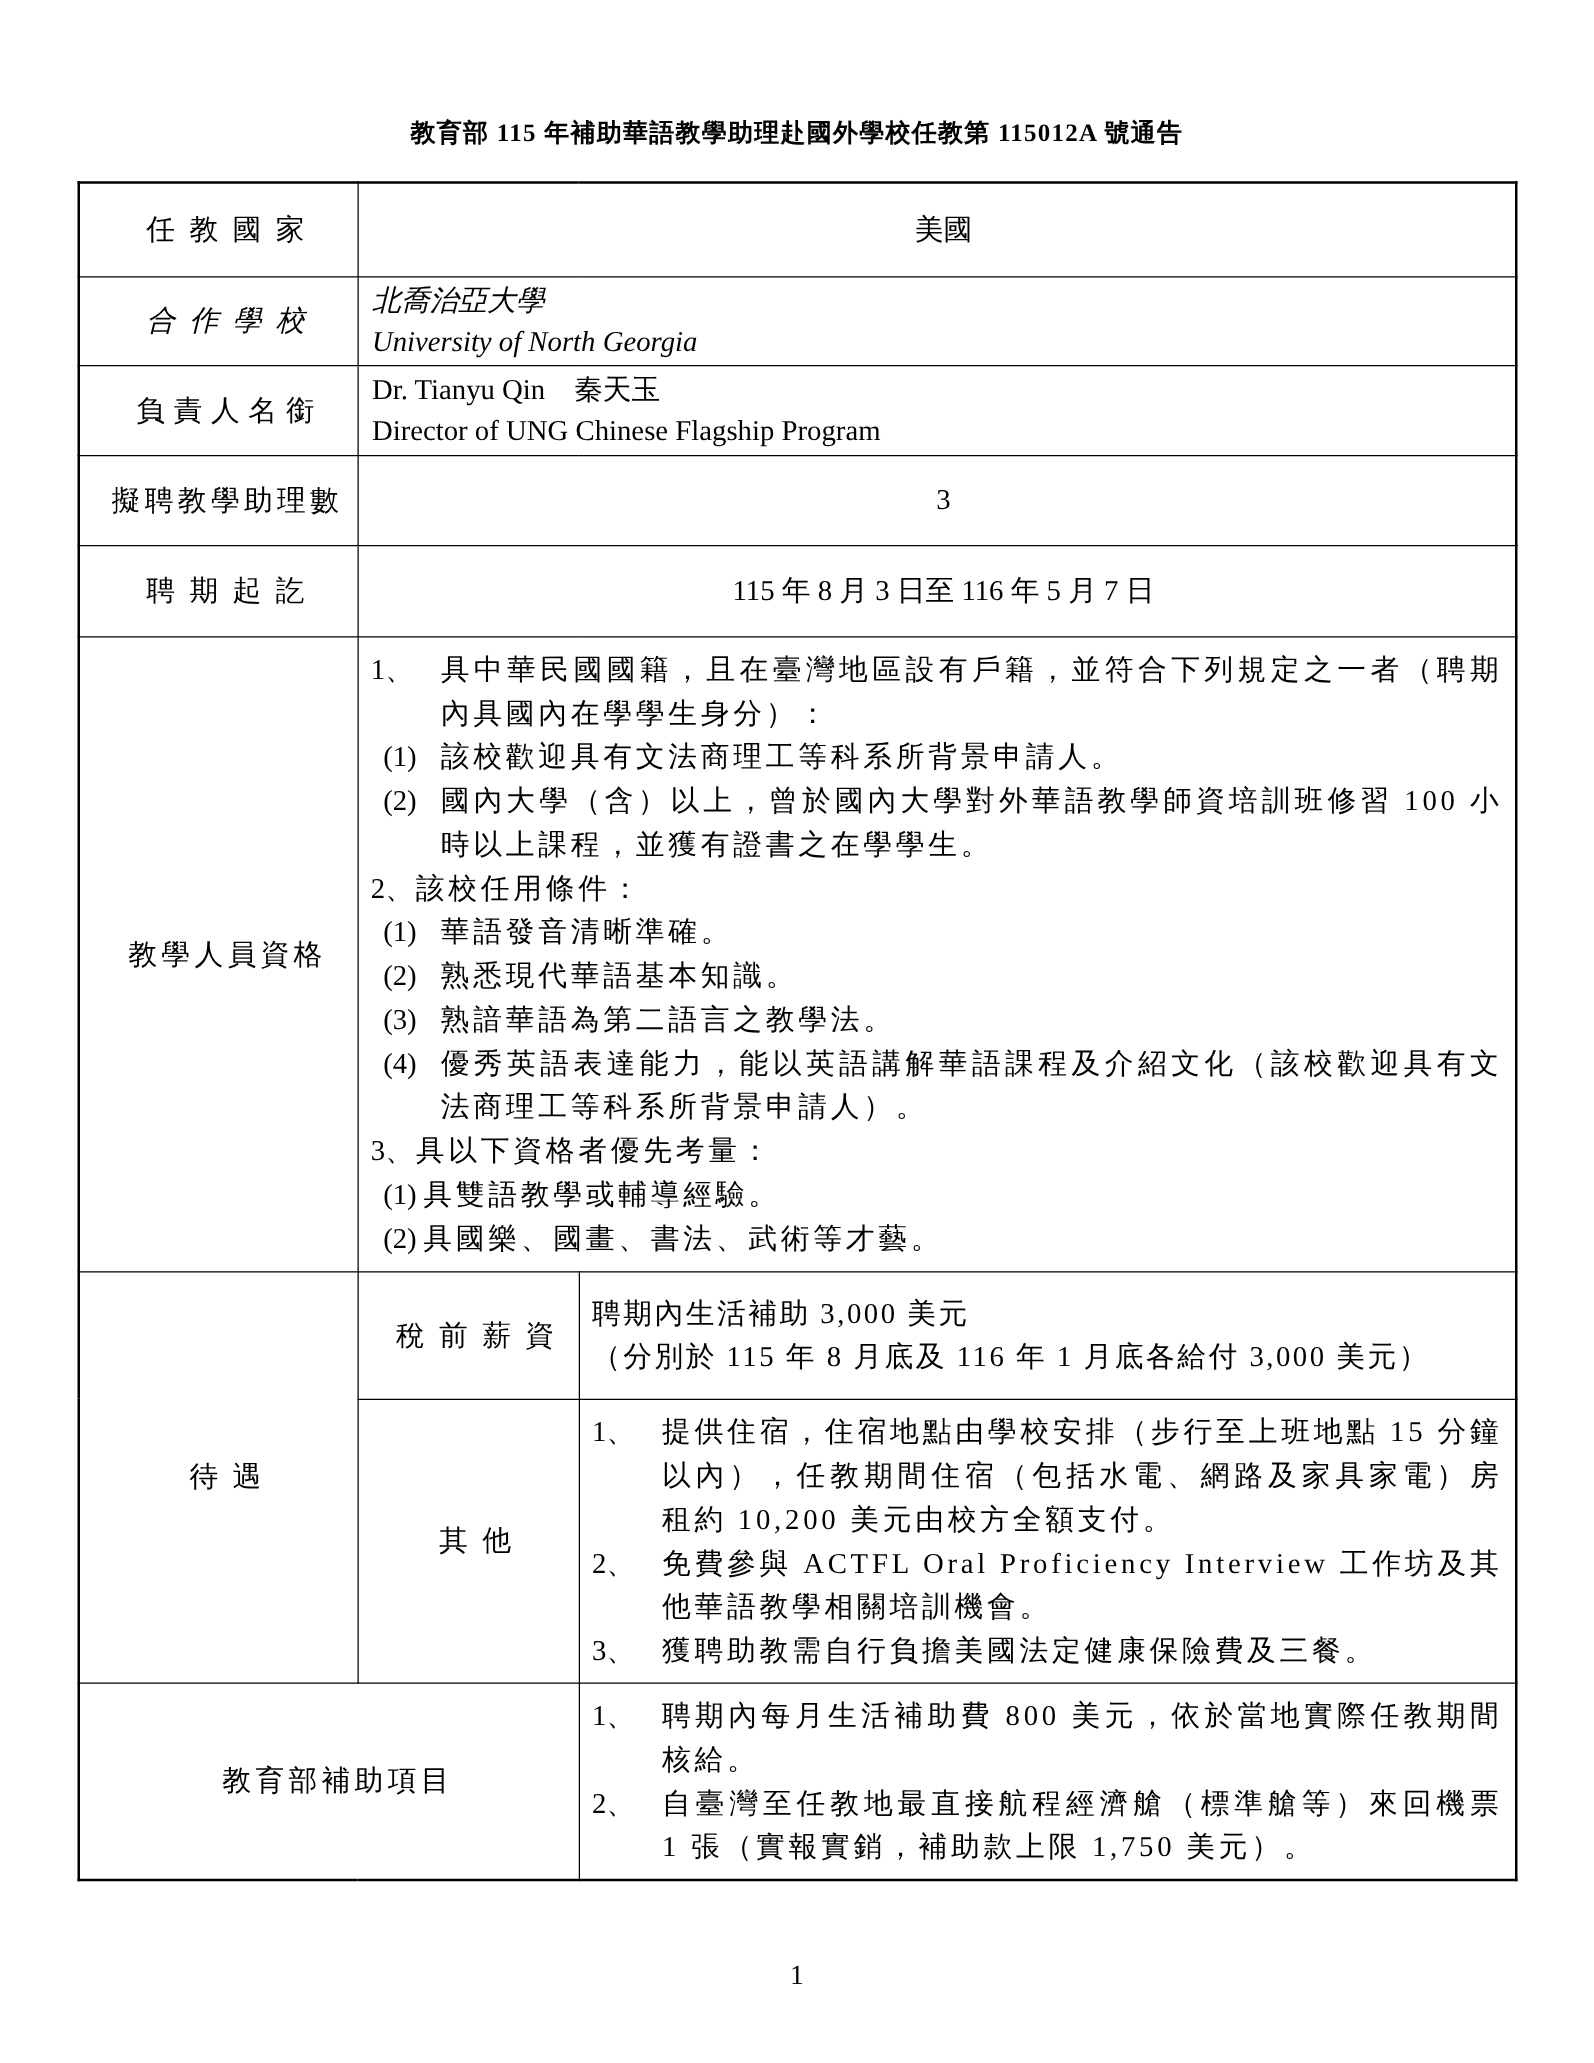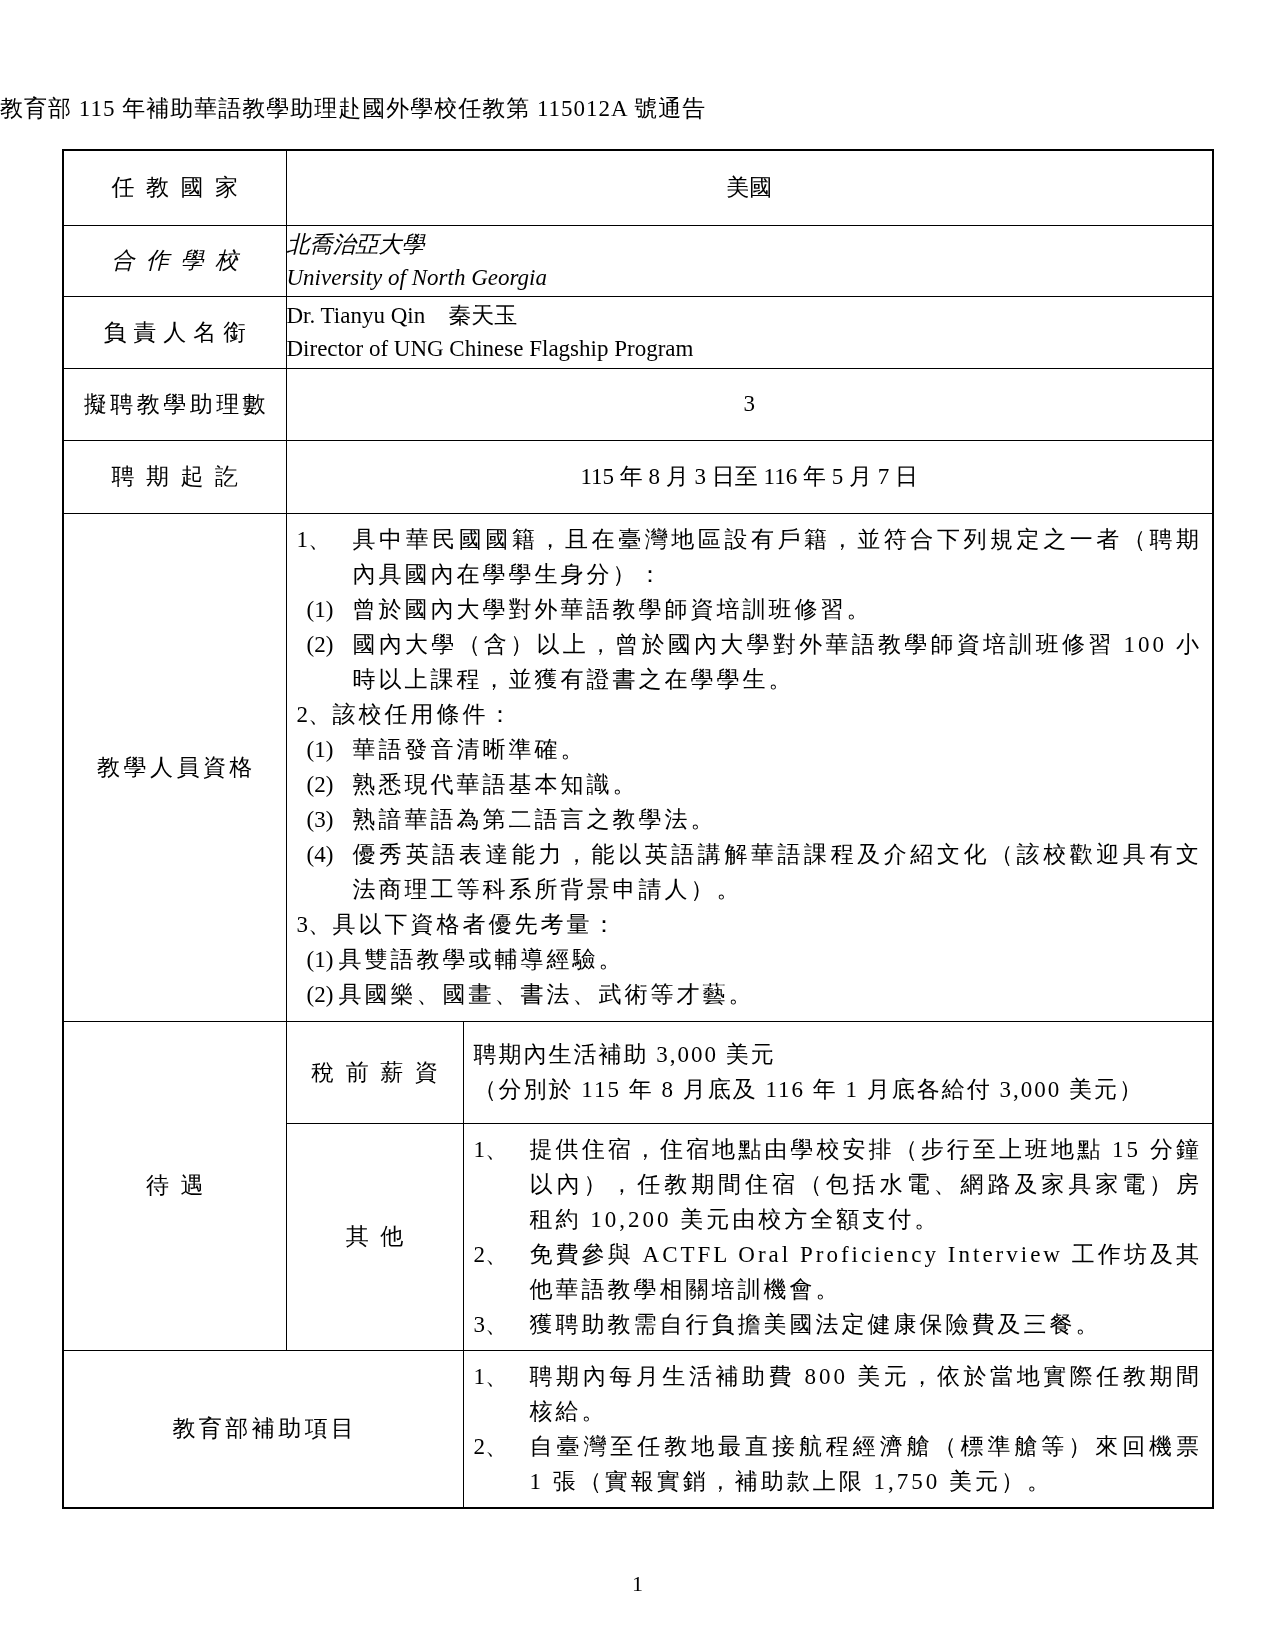--- a/index.html
+++ b/index.html
@@ -5,34 +5,37 @@
   * { margin:0; padding:0; box-sizing:border-box; }
   html, body { background:#ffffff; }
   body {
     width:1275px; height:1650px;
     position:relative;
     color:#000;
     font-family:"Liberation Serif","DejaVu Serif",serif;
   }
   .doc-title {
     margin-top:93px;
-    font-size:23px;
+    text-align:center;
+    font-size:20px;
     letter-spacing:1px;
+    font-weight:bold;
   }
   table.doc {
     border-collapse:collapse;
     table-layout:fixed;
     width:1150px;
     margin:25px 0 0 62px;
     border:2px solid #000;
   }
   td {
     border:1.5px solid #000;
     vertical-align:middle;
     font-size:23px;
+    padding-left:11px;
   }
   td.lbl { text-align:center; }
   .ls-wide { letter-spacing:0.5em; margin-right:-0.5em; }
   .ls-mid  { letter-spacing:0.3em; margin-right:-0.3em; }
   .ls-sm   { letter-spacing:0.15em; margin-right:-0.15em; }
   td.center-val { text-align:center;margin-left:34px; }
   .val-line { text-align:left; line-height:33px; }
   td.content { padding:8px 10px; }
   .li { display:flex; line-height:35px; }
   .li .mk { flex:0 0 56px; white-space:pre; }
@@ -93,21 +96,21 @@
 
     <tr style="height:508px;">
       <td class="lbl"><span class="ls-sm">教學人員資格</span></td>
       <td class="content" colspan="2">
         <div class="li">
           <span class="mk">1、</span>
           <span class="tx">具中華民國國籍，且在臺灣地區設有戶籍，並符合下列規定之一者（聘期內具國內在學學生身分）：</span>
         </div>
         <div class="li sub">
           <span class="mk">(1)</span>
-          <span class="tx">曾於國內大學對外華語教學師資培訓班修習。</span>
+          <span class="tx">該校歡迎具有文法商理工等科系所背景申請人。</span>
         </div>
         <div class="li sub">
           <span class="mk">(2)</span>
           <span class="tx">國內大學（含）以上，曾於國內大學對外華語教學師資培訓班修習 100 小時以上課程，並獲有證書之在學學生。</span>
         </div>
         <div class="li num-tight">
           <span class="mk">2、</span>
           <span class="tx">該校任用條件：</span>
         </div>
         <div class="li sub">

